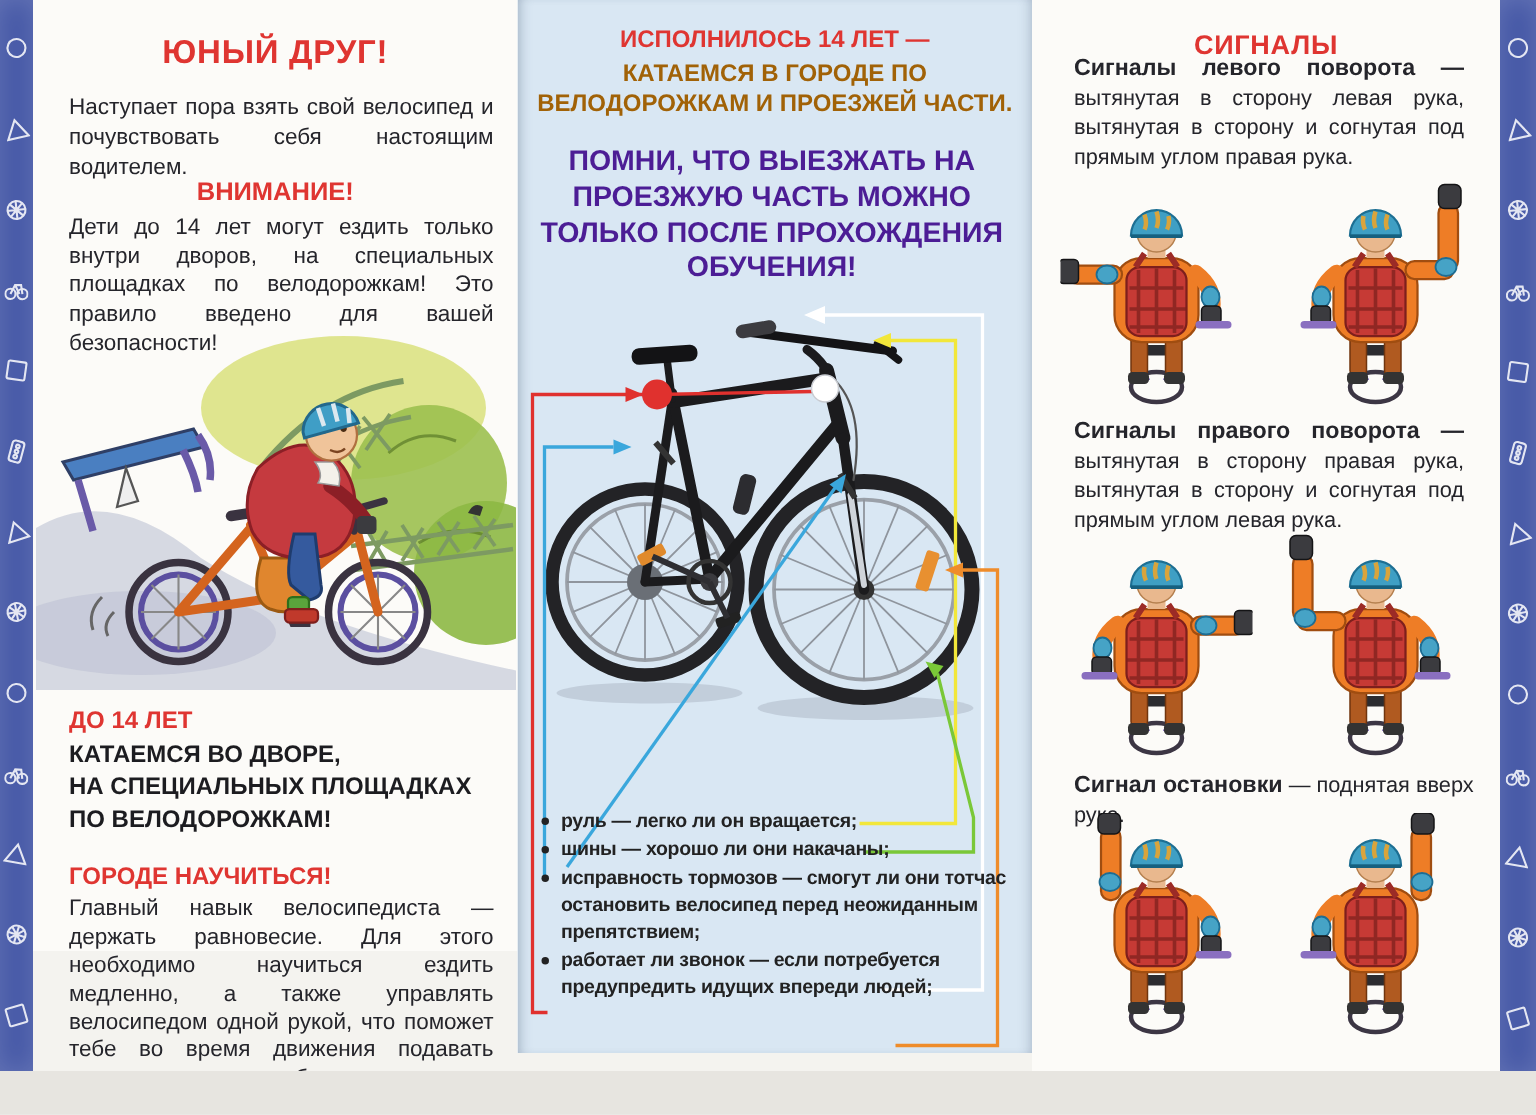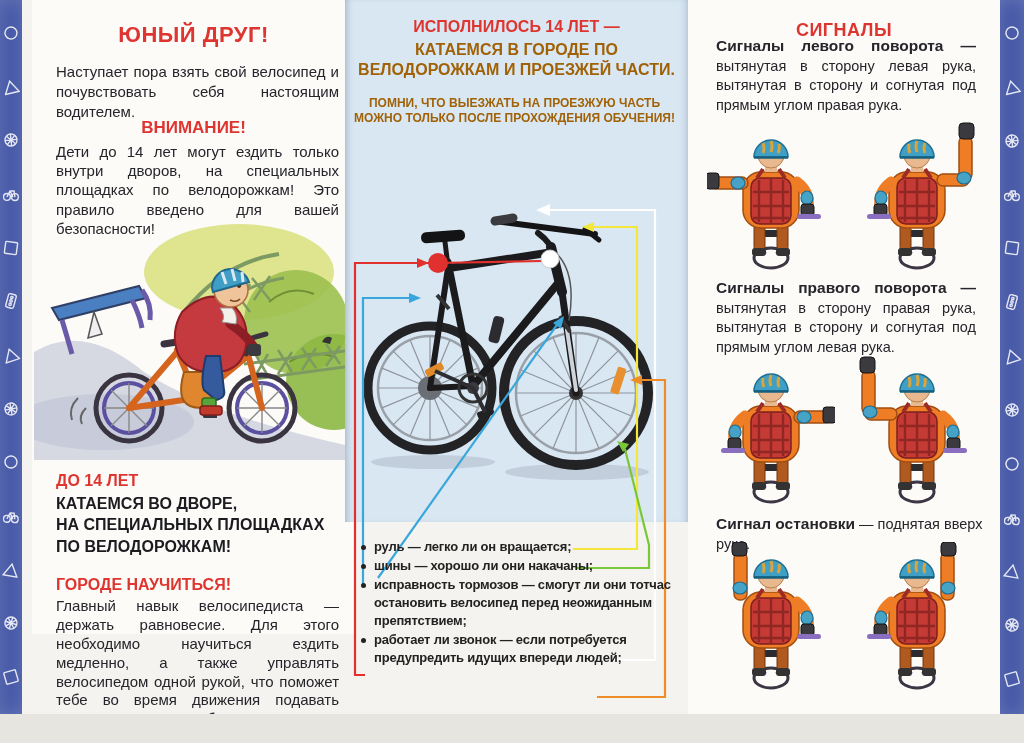--- a/index.html
+++ b/index.html
@@ -18,22 +18,22 @@
   .border-strip{position:absolute;top:0;height:714px;background:var(--strip-blue);
     box-shadow:inset 0 0 18px rgba(255,255,255,.18);
     display:flex;flex-direction:column;justify-content:space-around;align-items:center;
     padding:8px 0;box-sizing:border-box;}
   .strip-left{left:0;width:22px;}
   .strip-right{left:1000px;width:24px;height:716px;}
   .border-strip svg{opacity:.85;}
 
   
   .panel{position:absolute;top:0;background:var(--paper);}
-  .panel-left{left:32px;width:323px;height:634px;}
-  .panel-mid{left:345px;width:343px;height:522px;background:var(--mid-bg);
+  .panel-left{left:22px;width:323px;height:634px;}
+  .panel-mid{left:345px;width:343px;height:702px;background:var(--mid-bg);
     box-shadow:inset 7px 0 9px -7px rgba(50,70,100,.45), inset -7px 0 9px -7px rgba(50,70,100,.35);}
   .panel-right{left:688px;width:312px;height:714px;}
 
   .abs{position:absolute;}
   .center{text-align:center;}
   .just{text-align:justify;}
   .red{color:var(--red);}
 
   
   .lp-title{left:0;right:0;top:22px;font-size:22px;font-weight:bold;letter-spacing:.5px;}
@@ -42,21 +42,21 @@
   .lp-att-text{left:24px;right:16px;top:142px;font-size:15px;line-height:1.28;}
   .lp-illu{left:2px;top:212px;width:320px;height:248px;}
   .lp-age{left:24px;top:472px;font-size:16px;font-weight:bold;}
   .lp-age-lines{left:24px;top:493px;font-size:16px;font-weight:bold;line-height:1.33;color:#1c1c20;}
   .lp-learn{left:24px;top:576px;font-size:16px;font-weight:bold;}
   .lp-learn-text{left:24px;right:16px;top:597px;font-size:15px;line-height:1.26;}
 
   
   .mp-title{left:8px;right:8px;top:18px;font-size:16px;font-weight:bold;}
   .mp-sub{left:6px;right:6px;top:40px;font-size:16px;font-weight:bold;color:#a16207;line-height:1.25;}
-  .mp-rem{left:6px;right:10px;top:96px;font-size:12px;font-weight:bold;color:#a16207;line-height:1.25;}
+  .mp-rem{left:6px;right:10px;top:96px;font-size:19px;font-weight:bold;color:#4c1d95;line-height:1.25;}
   .mp-q{left:24px;top:479px;font-size:19px;font-weight:bold;color:#1d1d22;letter-spacing:.2px;}
   .mp-check{left:24px;top:516px;font-size:16px;font-weight:bold;letter-spacing:.2px;}
   .mp-list{left:14px;top:538px;width:318px;margin:0;padding:0;list-style:none;}
   .mp-list li{position:relative;padding-left:15px;font-size:13px;font-weight:bold;
       line-height:1.38;letter-spacing:-0.2px;color:#222;margin-bottom:1px;}
   .mp-list li::before{content:"";position:absolute;left:2px;top:7px;width:5px;height:5px;
       border-radius:50%;background:#222;}
   .mp-svg{left:0;top:0;width:343px;height:702px;}
 
   

